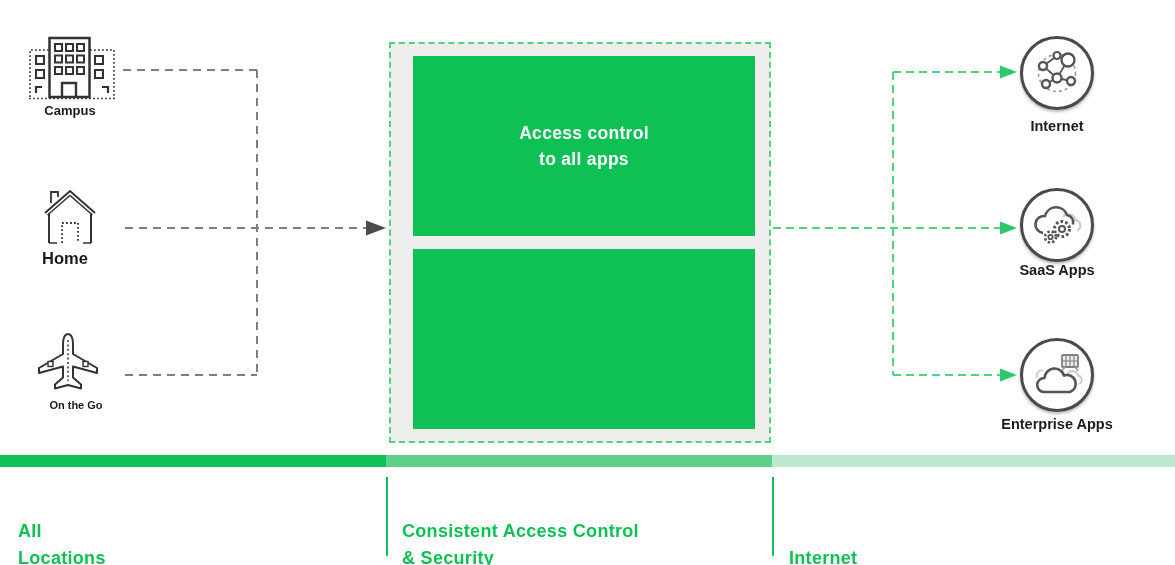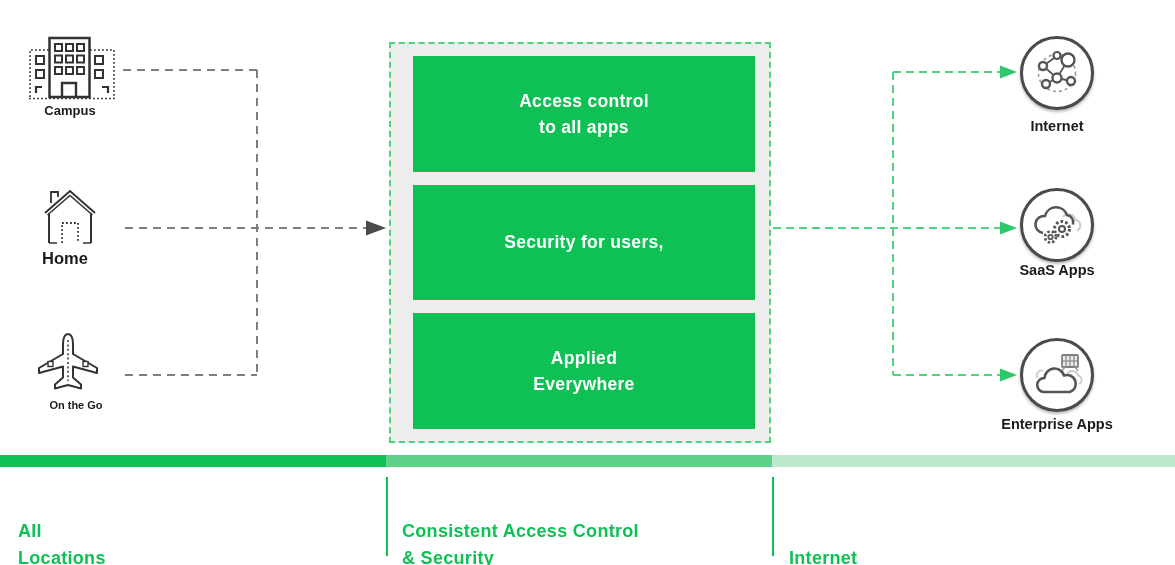--- a/index.html
+++ b/index.html
@@ -107,27 +107,21 @@
 
   <div id="platform-panel" class="abs">
     <div class="platform-box">
       <div>
         <span>Access control</span><br>
         <span>to all apps</span>
       </div>
     </div>
     <div class="platform-box">
       <div>
-        <span>Security for users,</span><br>
-      </div>
-    </div>
-    <div class="platform-box">
-      <div>
-        <span>Applied</span><br>
-        <span>Everywhere</span>
+        <br>
       </div>
     </div>
   </div>
 
   <div class="abs dest-circle" style="left:1020px;top:36px">
     <svg width="56" height="56" viewBox="0 0 56 56">
       <circle cx="28" cy="28" r="18.5" fill="none" stroke="#9a9a9a" stroke-width="1.6" stroke-dasharray="3 3"></circle>
       <path fill="none" stroke="#555" stroke-width="1.8" d="M14,21 L28,33 L39,15 M28,33 L42,36 M14,21 L28,11 M28,33 L17,39"></path>
       <circle cx="14" cy="21" r="4" fill="#fff" stroke="#555" stroke-width="2.4"></circle>
       <circle cx="39" cy="15" r="6.5" fill="#fff" stroke="#555" stroke-width="2.4"></circle>

